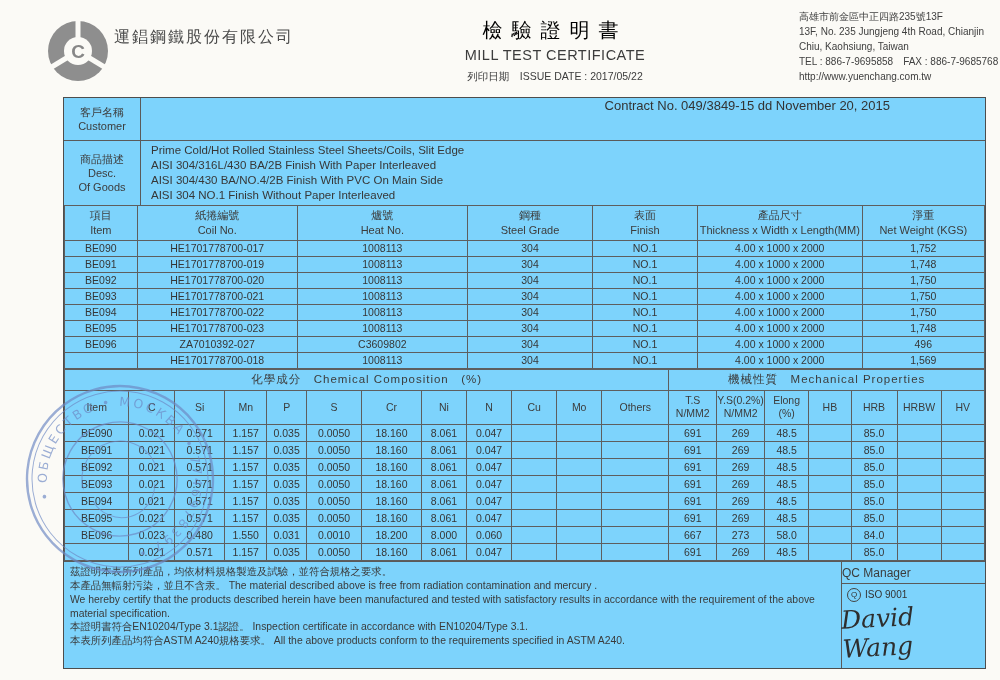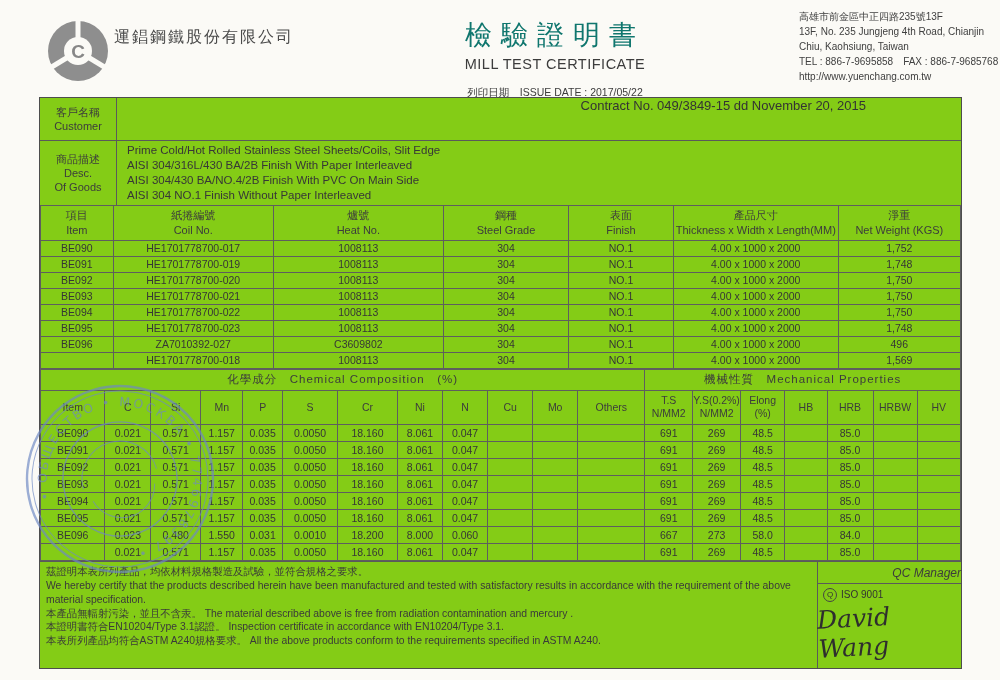--- a/index.html
+++ b/index.html
@@ -6,46 +6,46 @@
   .page{position:relative;width:1000px;height:680px;margin:0 auto;background:#fbfaf6;
         font-family:"Liberation Sans","DejaVu Sans",sans-serif;color:#3c3c3c;overflow:hidden;
         box-shadow:0 0 6px rgba(0,0,0,.3);}
   
   .hdr{position:absolute;top:0;left:0;right:0;height:96px;}
   .logo{position:absolute;left:46px;top:19px;width:64px;height:64px;}
   .co-block{position:absolute;left:114px;top:27px;}
   .co-zh{font-size:16px;letter-spacing:2px;color:#4a4a4a;}
   .co-en{font-size:12.5px;margin-top:7px;color:#414141;}
   .title-block{position:absolute;left:430px;top:17px;width:250px;text-align:center;}
-  .title-zh{font-size:27px;letter-spacing:9px;color:#0f766e;}
+  .title-zh{font-size:20px;letter-spacing:9px;color:#000000;}
   .title-en{font-size:14.5px;margin-top:3px;letter-spacing:.5px;}
-  .title-date{font-size:10.5px;margin-top:14px;}
+  .title-date{font-size:10.5px;margin-top:7px;}
   .addr{position:absolute;left:799px;top:9px;font-size:10px;line-height:1.5;color:#404040;}
   
-  .frame{position:absolute;left:39px;top:97px;width:921px;border:1.6px solid #4d4d4d;background:#84cc16;}
+  .frame{position:absolute;left:63px;top:97px;width:921px;border:1.6px solid #4d4d4d;background:#7dd3fc;}
   .row-customer{display:grid;grid-template-columns:77px 1fr;height:42px;}
   .lbl-cell{border-right:1px solid #5a5a5a;display:flex;flex-direction:column;align-items:center;justify-content:center;
             font-size:11px;line-height:1.3;text-align:center;}
   .contract-cell{display:flex;justify-content:flex-end;padding:0 95px 6px 0;font-size:13px;color:#333;}
   .row-desc{display:grid;grid-template-columns:77px 1fr;height:64px;border-top:1px solid #5a5a5a;}
   .desc-lines{display:flex;flex-direction:column;justify-content:center;padding:2px 10px;font-size:11.5px;line-height:1.3;color:#373737;}
   
   table{border-collapse:collapse;width:100%;table-layout:fixed;}
   th,td{border:1px solid #5e5e5e;padding:0;font-weight:normal;overflow:hidden;white-space:nowrap;}
   .items-table{border-top:1px solid #5a5a5a;}
   .items-table th{font-size:11px;padding:2px 0;line-height:1.35;}
   .items-table td{height:15px;font-size:10.5px;text-align:center;color:#363636;}
   .section-th{height:20px;font-size:11.5px;letter-spacing:1px;}
   .chem-sub th{font-size:10.5px;height:33px;vertical-align:middle;line-height:1.25;}
   .chem-table td{height:16px;font-size:10.5px;text-align:center;color:#363636;}
   
   .footer{border-top:1px solid #5a5a5a;display:grid;grid-template-columns:1fr 144px;min-height:93px;}
   .cert{padding:3px 7px 6px 6px;font-size:10.4px;line-height:1.34;color:#3a3a3a;}
   .qc-box{border-left:1px solid #5a5a5a;display:flex;flex-direction:column;}
-  .qc-title{border-bottom:1px solid #5a5a5a;text-align:right;font-size:12px;padding:4px 0 3px;font-style:italic;}
+  .qc-title{border-bottom:1px solid #5a5a5a;text-align:left;font-size:12px;padding:4px 0 3px;}
   .iso-row{display:flex;align-items:center;gap:4px;padding:4px 0 0 5px;font-size:10px;color:#333;}
   .iso-circle{width:12px;height:12px;border:1.2px solid #444;border-radius:50%;display:inline-flex;
               align-items:center;justify-content:center;font-size:8px;line-height:1;flex:0 0 auto;}
   .sig{flex:1;display:flex;align-items:center;justify-content:center;
        font-family:"DejaVu Serif","Liberation Serif",serif;font-style:italic;
        font-size:25px;color:#2e2e2e;transform:rotate(-3deg);padding-bottom:8px;}
   
   .stamp{position:absolute;left:22px;top:381px;width:196px;height:196px;opacity:.68;
          transform:rotate(-16deg);pointer-events:none;z-index:6;}
 </style>
@@ -484,22 +484,22 @@
             <td>85.0</td>
             <td></td>
             <td></td>
           </tr>
         </tbody>
     </table>
 
     <div class="footer">
       <div class="cert" id="cert-lines">
           <div>茲證明本表所列產品，均依材料規格製造及試驗，並符合規格之要求。</div>
+          <div>本產品無輻射污染，並且不含汞。 The material described above is free from radiation contamination and mercury .</div>
           <div>We hereby certify that the products described herein have been manufactured and tested with satisfactory results in accordance with the requirement of the above material specification.</div>
-          <div>本產品無輻射污染，並且不含汞。 The material described above is free from radiation contamination and mercury .</div>
           <div>本證明書符合EN10204/Type 3.1認證。 Inspection certificate in accordance with EN10204/Type 3.1.</div>
           <div>本表所列產品均符合ASTM A240規格要求。 All the above products conform to the requirements specified in ASTM A240.</div>
         </div>
       <div class="qc-box">
         <div class="qc-title">QC Manager</div>
         <div class="iso-row">
           <span class="iso-circle">Q</span>
           <span>ISO 9001</span>
         </div>
         <div class="sig">David Wang</div>

